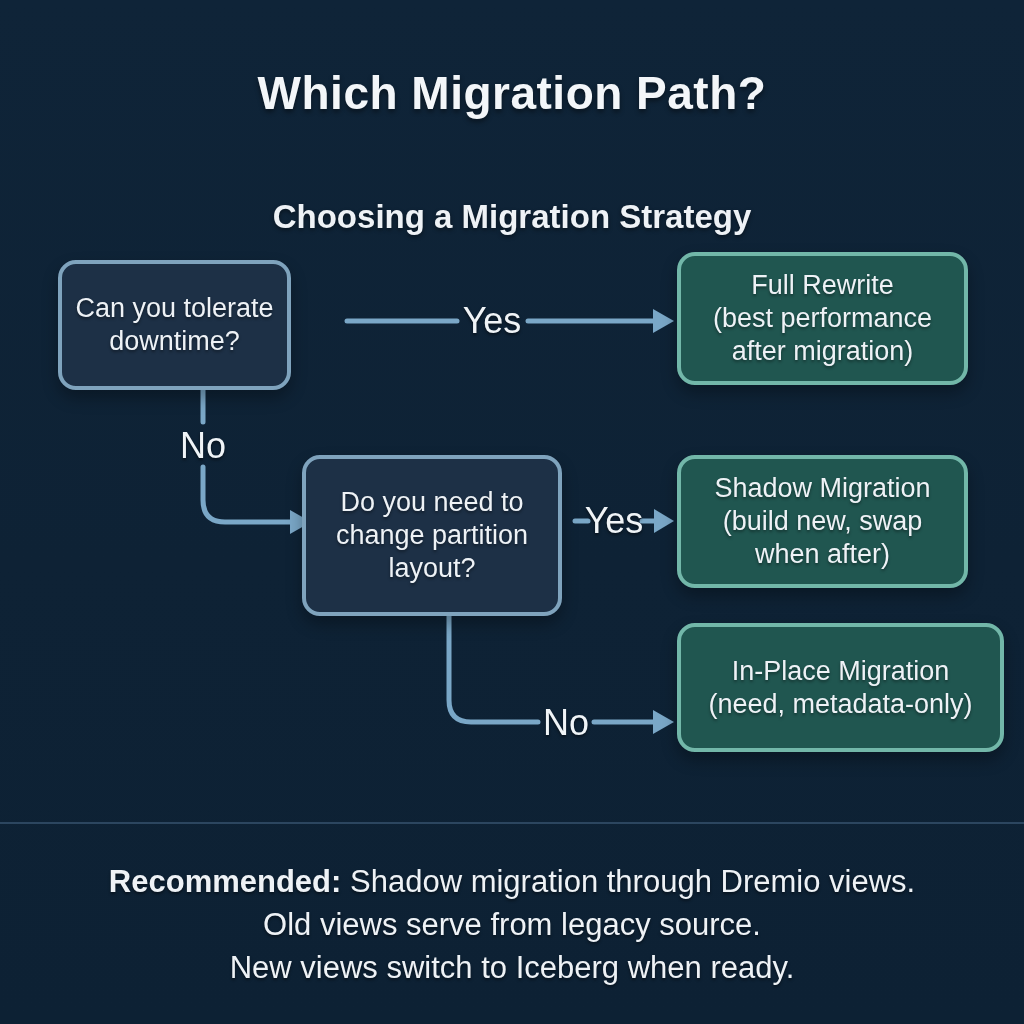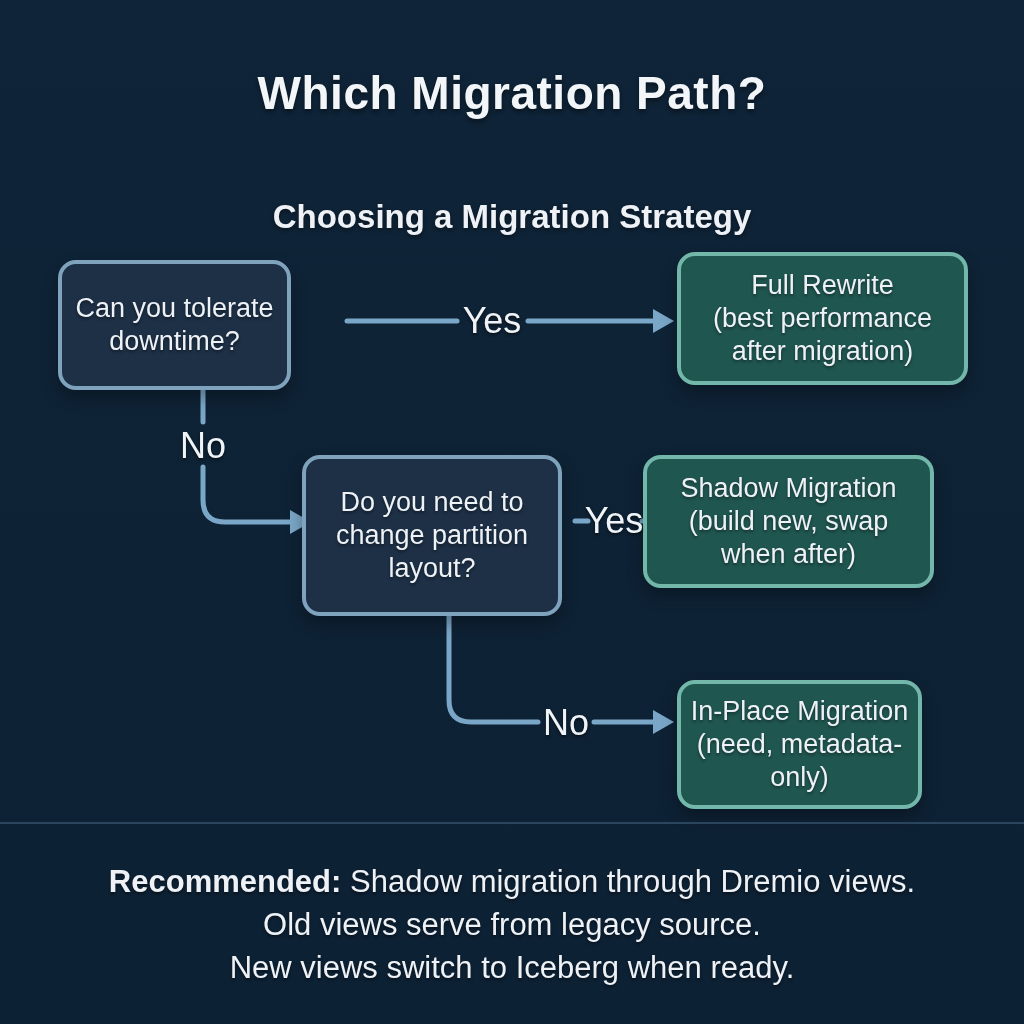--- a/index.html
+++ b/index.html
@@ -59,22 +59,22 @@
     background: #1d3046;
     border: 4px solid #7fa3bd;
   }
   .outcome {
     background: #205650;
     border: 4px solid #72b7a9;
   }
   #decision-1 { left: 58px;  top: 260px; width: 233px; height: 130px; }
   #outcome-full-rewrite { left: 677px; top: 252px; width: 291px; height: 133px; }
   #decision-2 { left: 302px; top: 455px; width: 260px; height: 161px; }
-  #outcome-shadow { left: 643px; top: 455px; width: 291px; height: 133px; }
-  #outcome-inplace { left: 677px; top: 680px; width: 245px; height: 129px; justify-content: center; }
+  #outcome-shadow { left: 677px; top: 455px; width: 291px; height: 133px; }
+  #outcome-inplace { left: 677px; top: 623px; width: 327px; height: 129px; justify-content: center; }
 
   svg.connectors {
     position: absolute;
     left: 0; top: 0;
     width: 1024px; height: 1024px;
     pointer-events: none;
   }
   .edge-label {
     position: absolute;
     transform: translate(-50%, -50%);

